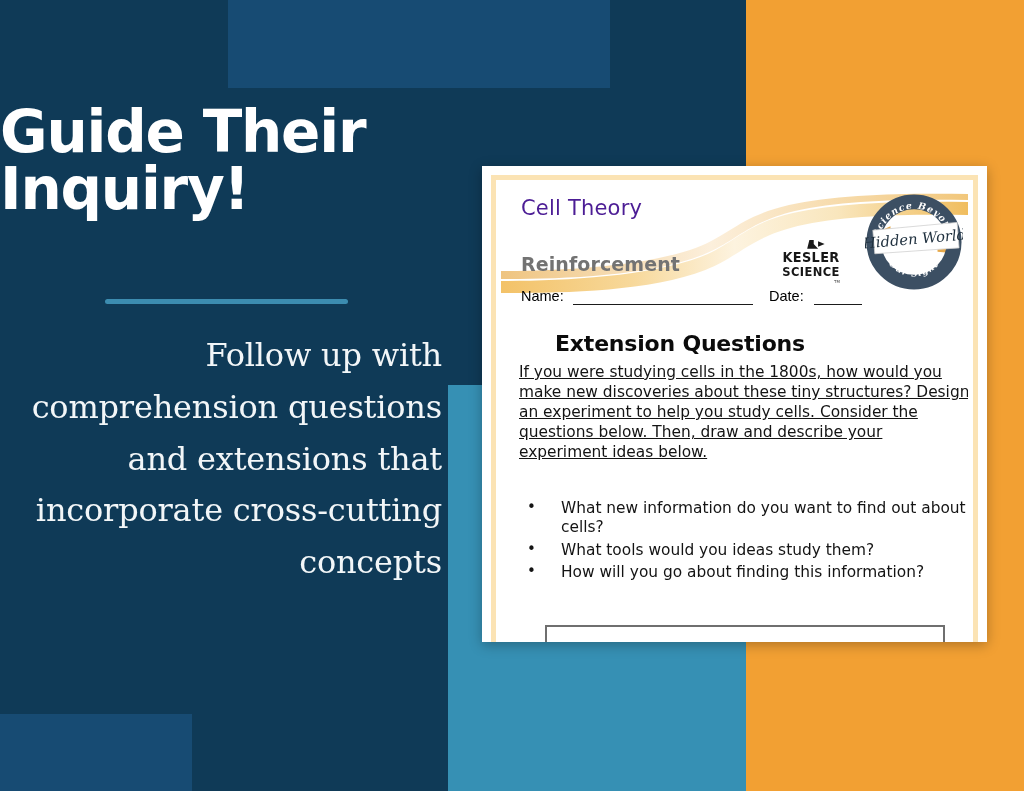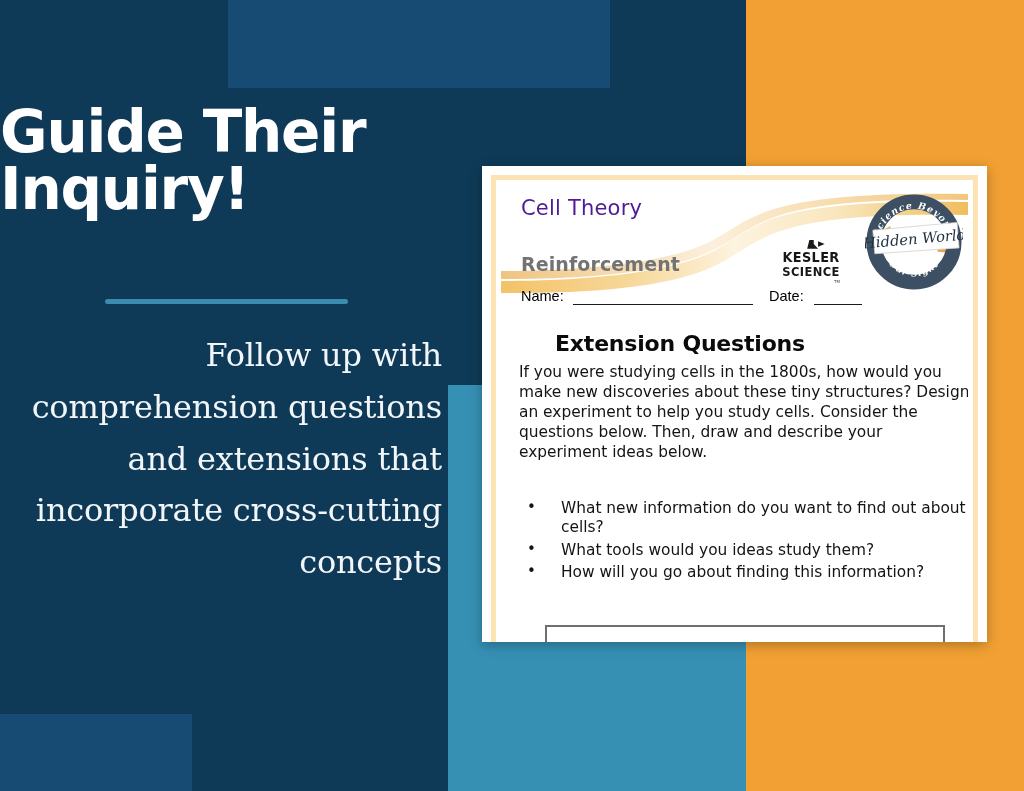--- a/index.html
+++ b/index.html
@@ -107,21 +107,21 @@
 
   
   .ws-section-title{
     position:absolute;left:18px;top:146px;
     font-family:"DejaVu Sans",sans-serif;font-weight:bold;
     font-size:22px;color:#0b0b0b;letter-spacing:-.2px;margin-left:36px;
   }
   .ws-para{
     position:absolute;left:18px;top:177px;width:452px;
     font-family:"DejaVu Sans",sans-serif;
-    font-size:15.4px;line-height:1.30;color:#141414;
+    font-size:15.4px;line-height:1.30;color:#141414;text-decoration:underline;
   }
   .ws-bullets{
     position:absolute;left:22px;top:314px;width:456px;
     font-family:"DejaVu Sans",sans-serif;
     font-size:15.4px;line-height:1.26;color:#141414;
     margin:0;padding:0;list-style:none;
   }
   .ws-bullets li{position:relative;padding-left:38px;margin-bottom:3px;}
   .ws-bullets li .dot{position:absolute;left:4px;top:-1px;font-size:15px;}
   .answer-box{

